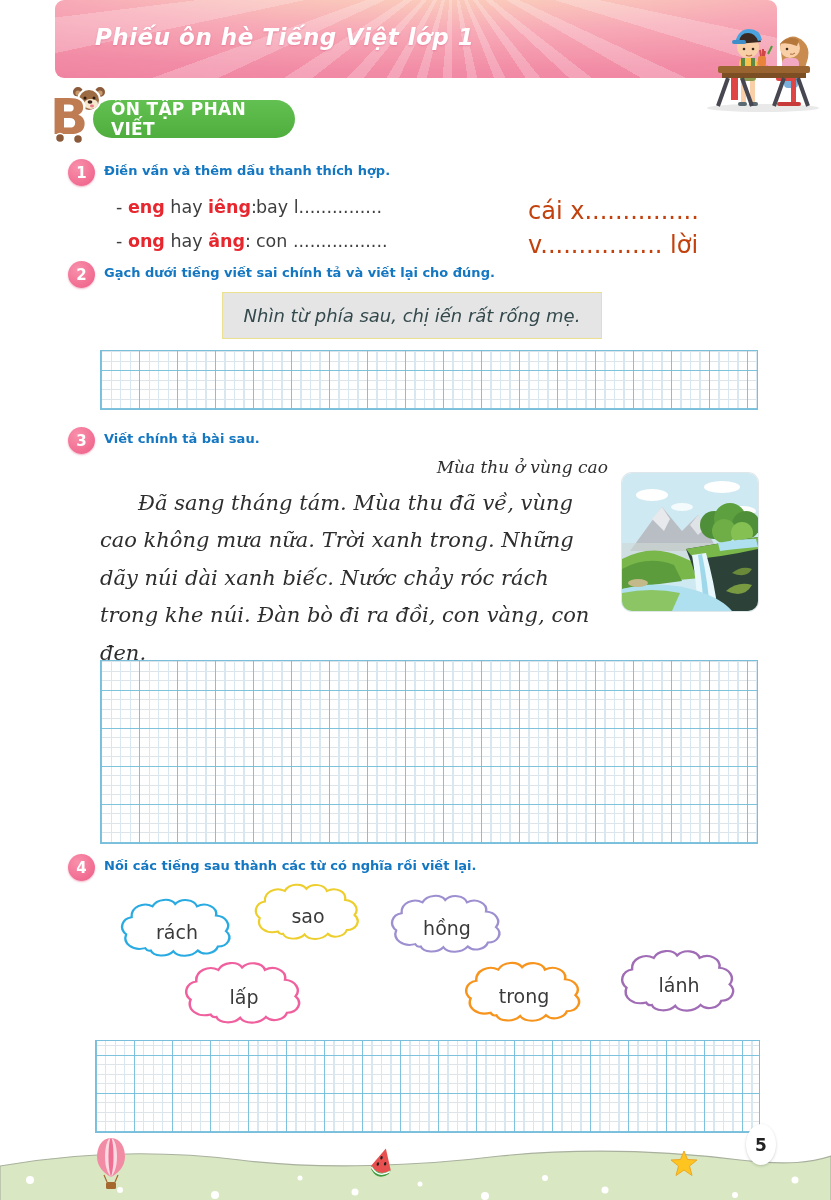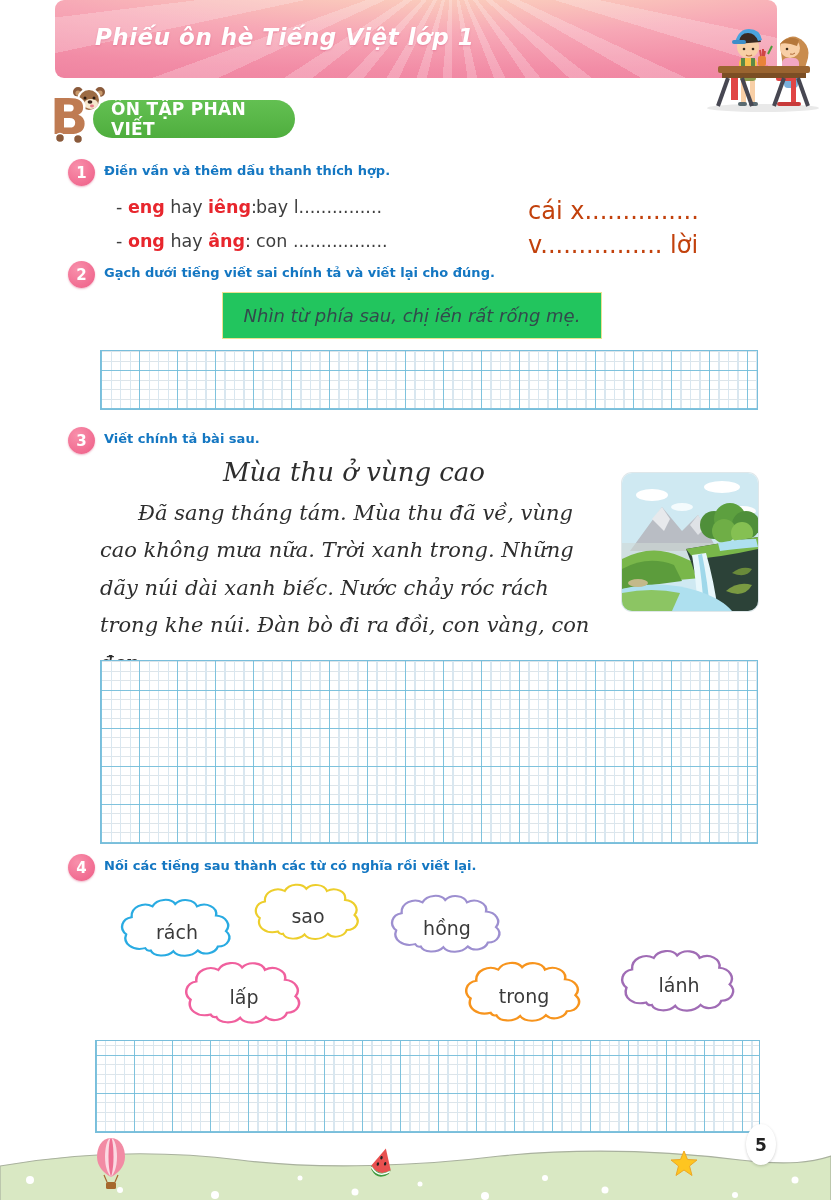--- a/index.html
+++ b/index.html
@@ -39,41 +39,41 @@
   }
   .ex-title { position:absolute; left:104px; color:#1477c2; font-weight:bold; font-size:13px; }
 
   .ex1-label { position:absolute; left:116px; font-size:17.5px; color:#3e3e3e; }
   .ex1-label .red { color:#e8262d; font-weight:bold; }
   .ex1-blank1 { position:absolute; left:256px; font-size:17.5px; color:#3e3e3e; }
   .ex1-blank2 { position:absolute; left:528px; font-size:24px; color:#c2410c; }
 
   .sentence-box {
     position:absolute; left:222px; top:292px; width:380px; height:47px;
-    background:#22c55e; border:1px solid #ece191;
+    background:#e5e5e5; border:1px solid #ece191;
     display:flex; align-items:center; justify-content:center;
     font-style:italic; font-size:18px; color:#33494c;
   }
 
   
   .writing-grid {
     position:absolute; background-color:#fff; border:1px solid #79bedb;
     background-image:
       repeating-linear-gradient(90deg, rgba(110,188,218,0.85) 0 1px, transparent 1px 38px),
       repeating-linear-gradient(0deg, rgba(110,188,218,0.85) 0 1px, transparent 1px 38px),
       repeating-linear-gradient(90deg, #d9e7f0 0 1px, transparent 1px 9.5px),
       repeating-linear-gradient(0deg, #dde5ea 0 1px, transparent 1px 9.5px);
   }
 
   
   .passage { position:absolute; left:100px; top:455px; width:658px;
     font-family:"DejaVu Serif", serif; font-style:italic; color:#2e2e2e; }
   .passage-img { float:right; width:136px; height:138px; margin:18px 0 6px 14px;
     border-radius:10px; overflow:hidden; box-shadow:0 0 0 1px #dfe7ea; }
-  .passage-title { text-align:center; padding-right:70px; font-size:26px; margin-top:2px; }
+  .passage-title { text-align:right; padding-right:70px; font-size:17px; margin-top:2px; }
   .passage-text { font-size:21px; line-height:1.78; margin-top:8px; text-indent:38px; }
   .passage-author { text-align:right; padding-right:172px; font-size:22px; margin-top:6px; }
 
   
   .cloud { position:absolute; }
   .cloud svg { position:absolute; inset:0; width:100%; height:100%; }
   .cloud-label { position:absolute; inset:0; display:flex; align-items:center; justify-content:center;
     padding-top:8px; font-size:19px; color:#3a3a3a; }
 
   

